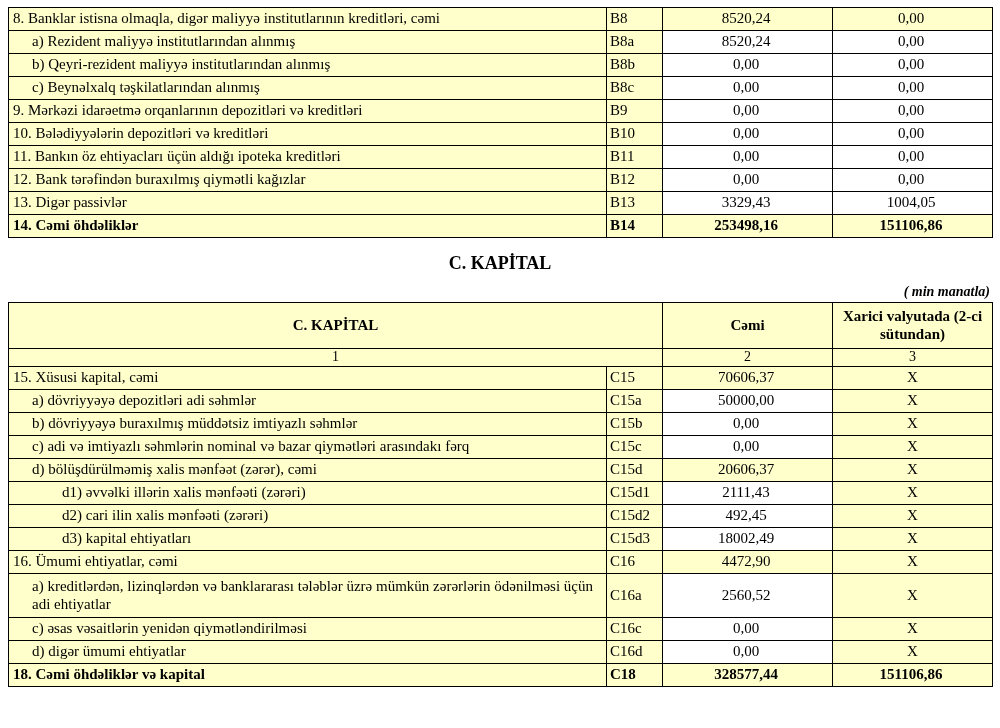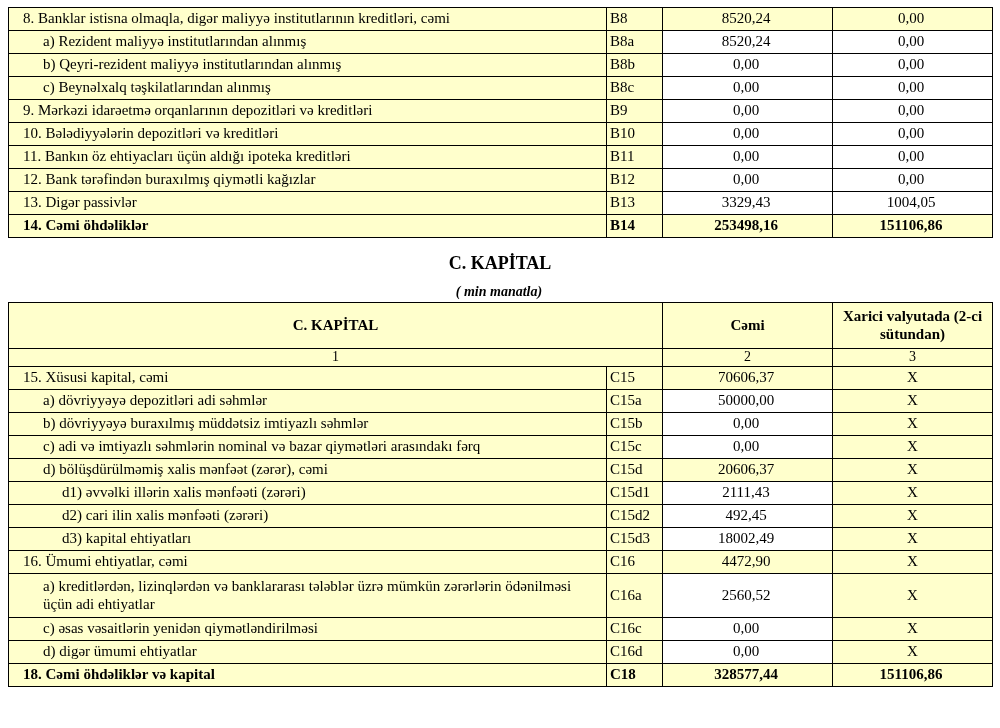--- a/index.html
+++ b/index.html
@@ -29,42 +29,42 @@
     font-size: 15px;
     font-weight: normal;
     height: 23px;
     padding: 0 3px;
     line-height: 1.18;
     overflow: hidden;
   }
   tr.tall td { height: 44px; }
 
   .desc { text-align: left; }
-  .ind0 { padding-left: 14px; }
-  .ind1 { padding-left: 34px; }
+  .ind0 { padding-left: 4px; }
+  .ind1 { padding-left: 23px; }
   .ind2 { padding-left: 53px; }
   .code { text-align: left; }
   .val  { text-align: center; padding-right: 6px; }
   .xcell { text-align: center; }
   .white { background: #ffffff; }
   tr.bold td { font-weight: bold; margin-top: 39px; }
 
   
   .hdr th { font-weight: bold; text-align: center; vertical-align: middle; }
   .hdr-main th { height: 46px; font-size: 15px; }
   .hdr-nums td { height: 18px; font-size: 14px; text-align: center; }
 
   .section-title {
     text-align: center;
     font-weight: bold;
     font-size: 18px;
     margin: 15px 0 10px 0;
   }
   .units-note {
-    text-align: center;
+    text-align: right;
     font-style: italic;
     font-weight: bold;
     font-size: 14px;
     margin: 0 2px 2px 0;
   }
 </style>
 </head>
 <body>
 
 <div class="page">

